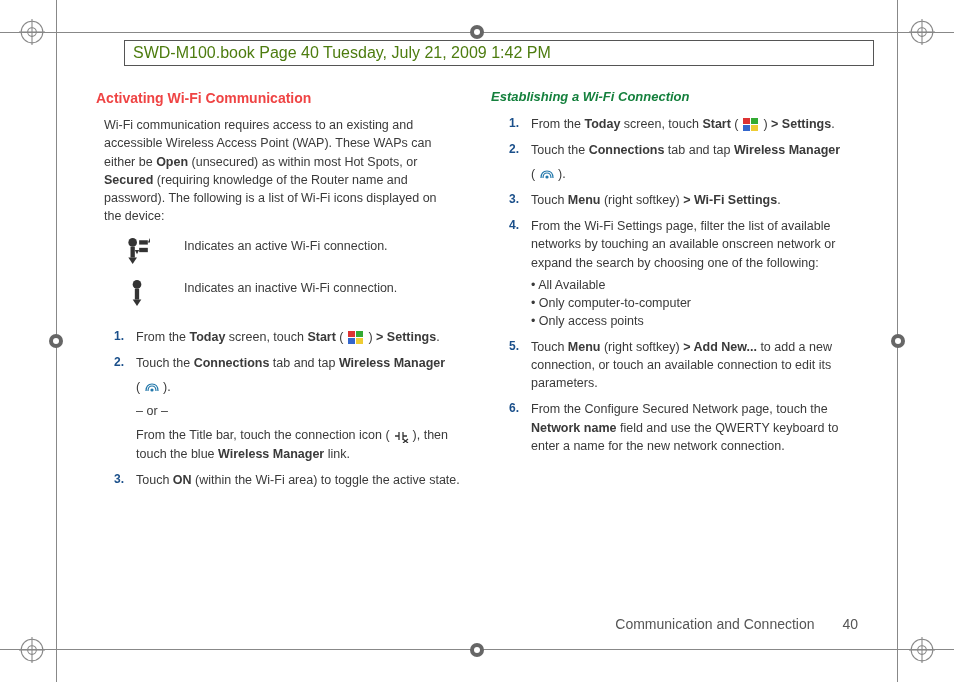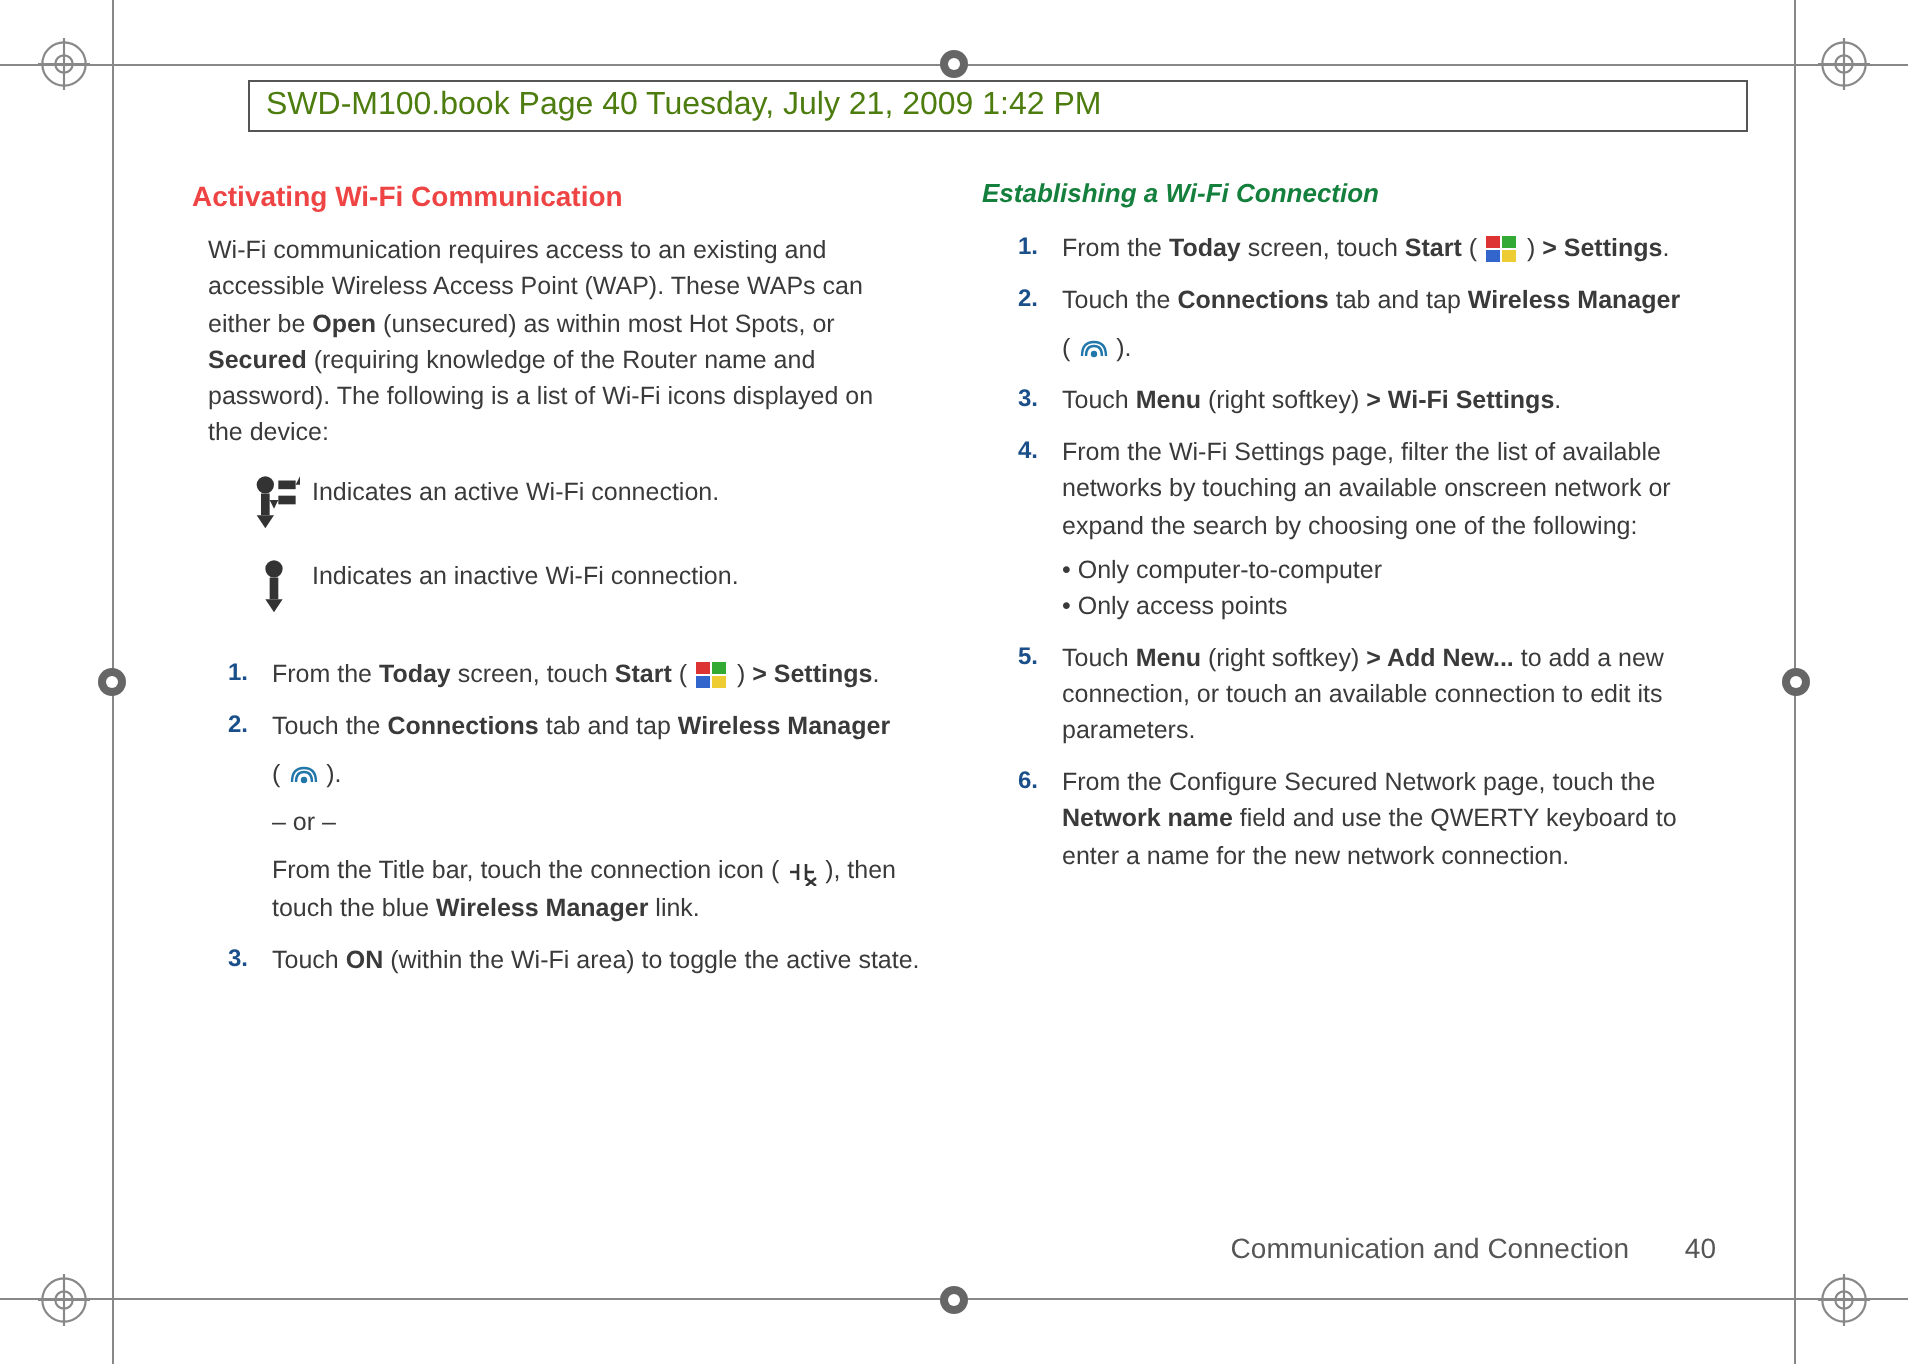--- a/index.html
+++ b/index.html
@@ -74,21 +74,21 @@
     color: #15803d;
     font-weight: bold;
     font-style: italic;
     font-size: 13px;
     margin-bottom: 8px;
   }
   .intro { margin: 0 8px 12px 8px; }
   .icon-row {
     display: flex;
     align-items: flex-start;
-    gap: 6px;
+    gap: 34px;
     margin: 6px 0 6px 28px;
   }
   .icon-row .ico { width: 26px; flex: 0 0 26px; text-align: center; }
   .icon-row .txt { flex: 1; }
   .steps { list-style: none; margin-left: 18px; }
   .steps > li {
     display: flex;
     align-items: flex-start;
     margin-bottom: 8px;
   }
@@ -296,20 +296,21 @@
         <span class="num">3.</span>
         <span class="body">
           <span>Touch </span><span class="b">Menu</span><span> (right softkey) </span><span class="b">&gt; Wi-Fi Settings</span><span>.</span>
         </span>
       </li>
       <li>
         <span class="num">4.</span>
         <span class="body">
           <span>From the Wi-Fi Settings page, filter the list of available networks by touching an available onscreen network or expand the search by choosing one of the following:</span>
           <ul class="bullets">
+            <li>All Available</li>
             <li>Only computer-to-computer</li>
             <li>Only access points</li>
           </ul>
         </span>
       </li>
       <li>
         <span class="num">5.</span>
         <span class="body">
           <span>Touch </span><span class="b">Menu</span><span> (right softkey) </span><span class="b">&gt; Add New...</span><span> to add a new connection, or touch an available connection to edit its parameters.</span>
         </span>

